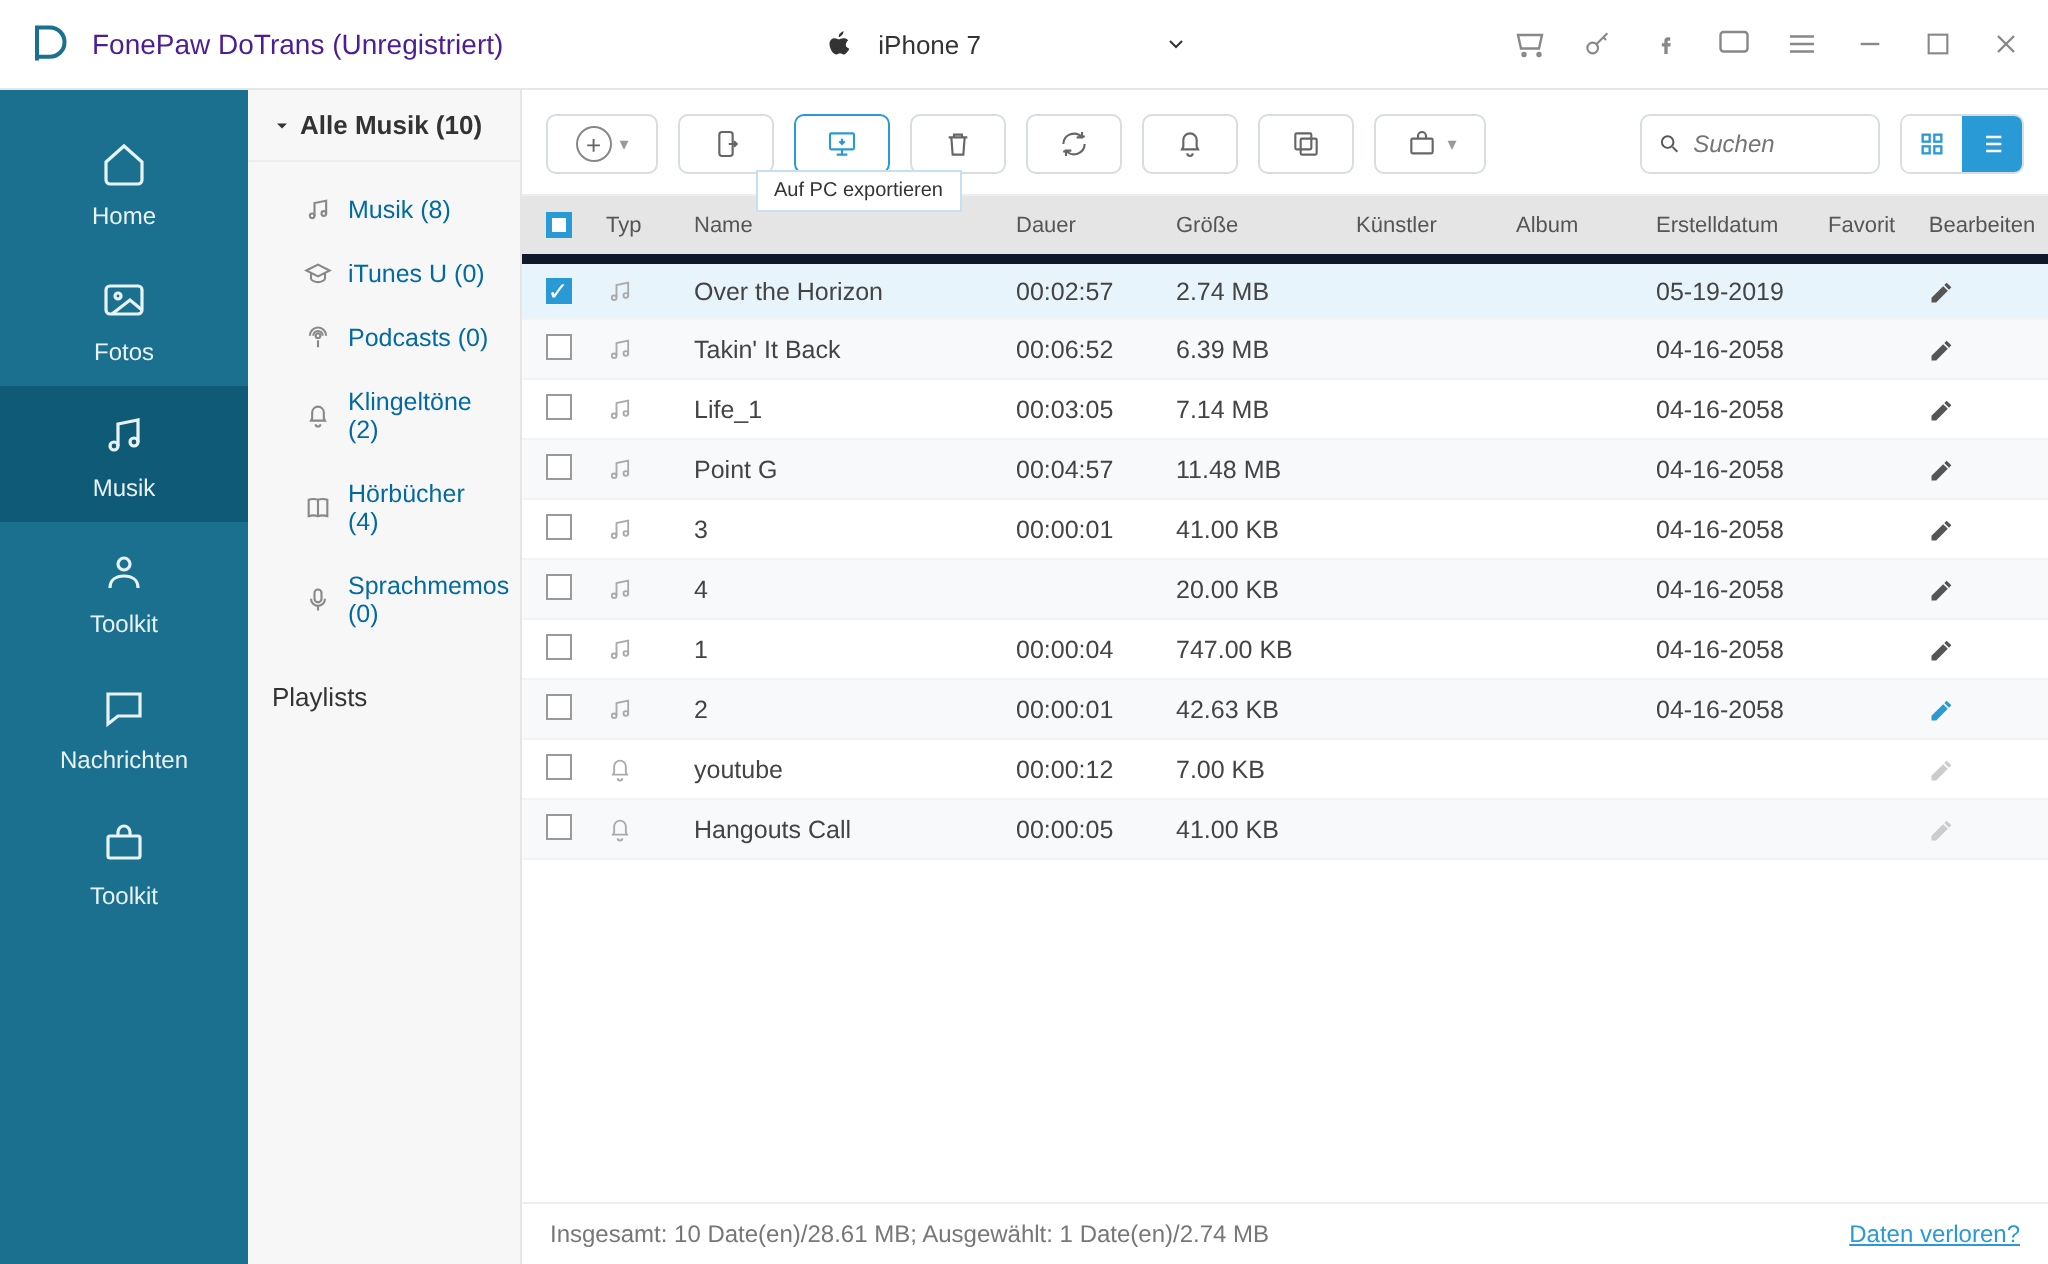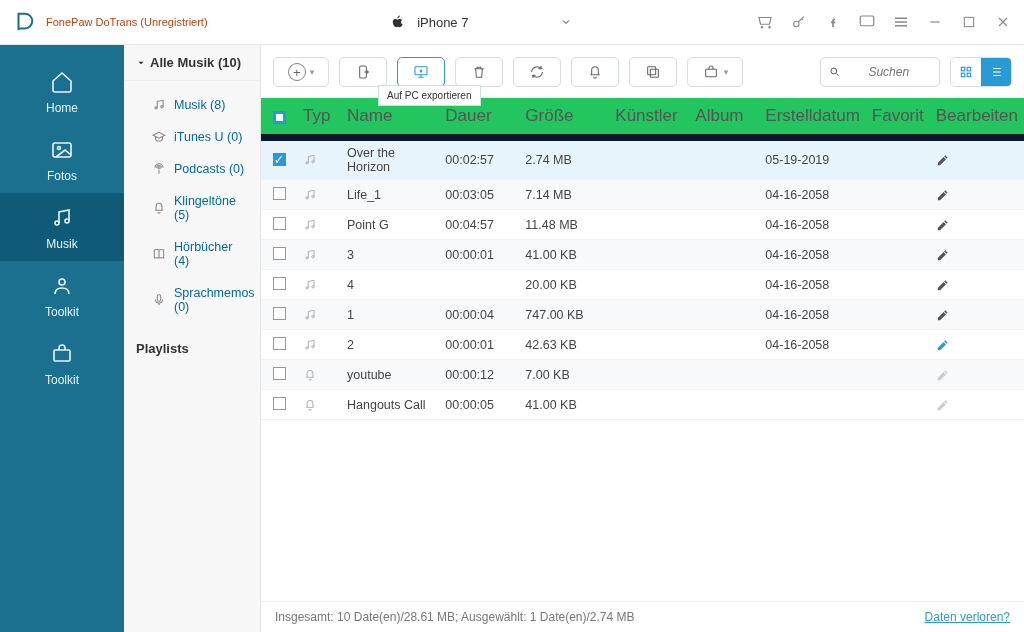--- a/index.html
+++ b/index.html
@@ -1,70 +1,70 @@
 <!DOCTYPE html>
 <html><head>
 <meta charset="utf-8">
 <style>
 * { margin: 0; padding: 0; box-sizing: border-box; font-family: -apple-system, "Segoe UI", Arial, sans-serif; }
 body { background: #fff; width: 1024px; height: 632px; overflow: hidden; }
 
 .titlebar { height: 45px; display: flex; align-items: center; padding: 0 12px; border-bottom: 1px solid #e5e8eb; }
 .logo { width: 24px; height: 24px; color: #1b6f8f; display: flex; align-items: center; justify-content: center; }
-.app-title { color: #c2410c; font-size: 11px; margin-left: 10px; flex-shrink: 0; }
+.app-title { color: #4c1d95; font-size: 14px; margin-left: 10px; flex-shrink: 0; }
 .device-select { margin: 0 auto; display: flex; align-items: center; gap: 12px; cursor: pointer; padding: 4px 40px; }
 .device-select svg { color: #333; }
 .device-name { font-size: 13px; color: #333; }
 .chev { margin-left: 80px; }
 .titlebar-icons { display: flex; gap: 16px; align-items: center; color: #888; }
 .titlebar-icons .ico { width: 18px; height: 18px; display: flex; align-items: center; justify-content: center; cursor: pointer; }
 
 .main { display: flex; height: calc(632px - 45px); }
 
 .sidebar { width: 124px; background: #1b6f8f; color: #fff; display: flex; flex-direction: column; padding-top: 12px; }
 .side-item { display: flex; flex-direction: column; align-items: center; justify-content: center; padding: 12px 0 10px; gap: 6px; cursor: pointer; color: #e8f3f8; }
 .side-item.active { background: #0f5a77; }
 .side-item .si-ico { width: 26px; height: 26px; display:flex; align-items:center; justify-content:center; }
 .side-item .si-lbl { font-size: 12px; }
 
 .mid { width: 137px; background: #f7f7f7; border-right: 1px solid #e5e5e5; }
 .mid-header { padding: 10px 12px; font-weight: bold; font-size: 13px; color: #333; display:flex; align-items:center; gap:4px; border-bottom:1px solid #eee; cursor:pointer; }
 .mid-list { padding: 8px 0; }
 .mid-item { padding: 9px 10px 9px 28px; font-size: 12.5px; color: #0369a1; display:flex; align-items:center; gap:8px; cursor:pointer; }
 .mid-item svg { color:#888; flex-shrink:0; }
-.mid-section { padding: 10px 12px; font-weight:bold; font-size:13px; color:#333; }
+.mid-section { padding: 10px 12px; font-weight:normal; font-size:13px; color:#333; }
 
 .content { flex: 1; display:flex; flex-direction:column; position:relative; }
 .toolbar { padding: 12px 12px 10px; display:flex; align-items:center; gap:10px; }
 .tbtn { border:1px solid #d8dde2; border-radius:5px; height:30px; min-width:48px; display:flex; align-items:center; justify-content:center; background:#fff; cursor:pointer; color:#666; position:relative; }
 .tbtn.active { border-color:#2a9ad6; color:#2a9ad6; }
 .tbtn-wide { min-width:56px; }
 .tbtn .plus-circ { width:18px;height:18px;border:1.5px solid #888; border-radius:50%; display:flex;align-items:center;justify-content:center;font-size:13px;line-height:1; }
 .tbtn .dd { font-size:9px; margin-left:4px; color:#999; }
 
 .tooltip { position:absolute; top:27px; left:-20px; background:#fff; border:1px solid #c7dff1; font-size:10px; padding:4px 8px; white-space:nowrap; color:#333; z-index:10; }
 
 .spacer { flex:1; }
 .search { display:flex; align-items:center; border:1px solid #d8dde2; border-radius:5px; height:30px; padding:0 8px; width:120px; gap:6px; }
-.search input { border:none; outline:none; font-size:12px; font-style:italic; color:#4c1d95; width:100%; background:transparent;text-align:center; }
+.search input { border:none; outline:none; font-size:12px; font-style:italic; color:#4c1d95; width:100%; background:transparent; }
 .view-toggle { display:flex; border:1px solid #d8dde2; border-radius:5px; overflow:hidden; height:30px; }
 .view-toggle .vt { width:30px; display:flex; align-items:center; justify-content:center; cursor:pointer; }
 .view-toggle .vt.on { background:#2a9ad6; color:#fff; }
 .view-toggle .vt.off { color:#2a9ad6; background:#fff; }
 
 .table-wrap { flex:1; overflow:auto; }
 table { width:100%; border-collapse:collapse; font-size:12.5px; color:#444; }
-thead th { text-align:left; padding:8px 6px; font-weight:normal; color:#555; border-top:1px solid #eee; border-bottom:7px solid #0f172a; background:#22c55e; font-size:17px; }
+thead th { text-align:left; padding:8px 6px; font-weight:normal; color:#555; border-top:1px solid #eee; border-bottom:5px solid #0f172a; background:#e5e5e5; font-size:11px; }
 thead th:first-child { text-align:center; width:36px; }
 thead th.typ { width:44px; }
 thead th.dur { width:80px; }
 thead th.siz { width:90px; }
 thead th.art { width:80px; }
 thead th.alb { width:70px; }
-thead th.dat { width:86px;text-align:center; }
+thead th.dat { width:86px; }
 thead th.fav { width:50px; }
 thead th.edt { width:66px; text-align:center; }
 tbody tr { height:30px; }
 tbody tr:nth-child(even) td { background:#f8f9fa; }
 tbody tr.sel td { background:#e8f4fb; }
 tbody td { padding:5px 6px; border-bottom:1px solid #f3f3f3; }
 tbody td:first-child { text-align:center; }
 tbody td.typ { text-align:center; color:#aaa; }
 tbody td.edt { text-align:center; color:#555; cursor:pointer; }
 tbody td.edt.hl { color:#2a9ad6; }
@@ -180,20 +180,28 @@
           <svg width="24" height="24" viewBox="0 0 24 24" fill="none" stroke="currentColor" stroke-width="1.6">
             <circle cx="12" cy="8" r="3"></circle>
             <path d="M5 20c0-4 3-6 7-6s7 2 7 6"></path>
           </svg>
         </span>
       <span class="si-lbl">Toolkit</span>
     </div>
     <div class="side-item">
       <span class="si-ico">
           <svg width="24" height="24" viewBox="0 0 24 24" fill="none" stroke="currentColor" stroke-width="1.6">
+            <path d="M4 5h16v11H9l-5 4z"></path>
+          </svg>
+        </span>
+      <span class="si-lbl">Nachrichten</span>
+    </div>
+    <div class="side-item">
+      <span class="si-ico">
+          <svg width="24" height="24" viewBox="0 0 24 24" fill="none" stroke="currentColor" stroke-width="1.6">
             <rect x="4" y="8" width="16" height="11" rx="1"></rect>
             <path d="M9 8V6a3 3 0 016 0v2"></path>
           </svg>
         </span>
       <span class="si-lbl">Toolkit</span>
     </div>
   </div>
 
   <div class="mid">
     <div class="mid-header">
@@ -221,21 +229,21 @@
           <svg width="14" height="14" viewBox="0 0 24 24" fill="none" stroke="currentColor" stroke-width="1.8">
             <circle cx="12" cy="10" r="2"></circle>
             <path d="M8 10a4 4 0 018 0M5 10a7 7 0 0114 0M12 14v6"></path>
           </svg>
           <span>Podcasts (0)</span>
         </div>
       <div class="mid-item">
           <svg width="14" height="14" viewBox="0 0 24 24" fill="none" stroke="currentColor" stroke-width="1.8">
             <path d="M18 16H6l1-2V9a5 5 0 0110 0v5zM10 19a2 2 0 004 0"></path>
           </svg>
-          <span>Klingeltöne (5)</span>
+          <span>Klingeltöne (2)</span>
         </div>
       <div class="mid-item">
           <svg width="14" height="14" viewBox="0 0 24 24" fill="none" stroke="currentColor" stroke-width="1.8">
             <path d="M4 5v14c3-1 5-1 8 0 3-1 5-1 8 0V5c-3-1-5-1-8 0-3-1-5-1-8 0zM12 5v14"></path>
           </svg>
           <span>Hörbücher (4)</span>
         </div>
       <div class="mid-item">
           <svg width="14" height="14" viewBox="0 0 24 24" fill="none" stroke="currentColor" stroke-width="1.8">
             <rect x="9" y="3" width="6" height="11" rx="3"></rect>
@@ -360,20 +368,42 @@
             </tr>
             <tr>
               <td><span class="cb"></span></td>
               <td class="typ">
                 <svg width="14" height="14" viewBox="0 0 24 24" fill="none" stroke="currentColor" stroke-width="1.6">
                   <path d="M9 17V6l10-2v11"></path>
                   <circle cx="7" cy="17" r="2"></circle>
                   <circle cx="17" cy="15" r="2"></circle>
                 </svg>
               </td>
+              <td>Takin' It Back</td>
+              <td>00:06:52</td>
+              <td>6.39 MB</td>
+              <td></td>
+              <td></td>
+              <td>04-16-2058</td>
+              <td></td>
+              <td class="edt">
+                <svg width="14" height="14" viewBox="0 0 24 24" fill="currentColor">
+                  <path d="M3 17l10-10 4 4-10 10H3v-4zM14 6l2-2 4 4-2 2z"></path>
+                </svg>
+              </td>
+            </tr>
+            <tr>
+              <td><span class="cb"></span></td>
+              <td class="typ">
+                <svg width="14" height="14" viewBox="0 0 24 24" fill="none" stroke="currentColor" stroke-width="1.6">
+                  <path d="M9 17V6l10-2v11"></path>
+                  <circle cx="7" cy="17" r="2"></circle>
+                  <circle cx="17" cy="15" r="2"></circle>
+                </svg>
+              </td>
               <td>Life_1</td>
               <td>00:03:05</td>
               <td>7.14 MB</td>
               <td></td>
               <td></td>
               <td>04-16-2058</td>
               <td></td>
               <td class="edt">
                 <svg width="14" height="14" viewBox="0 0 24 24" fill="currentColor">
                   <path d="M3 17l10-10 4 4-10 10H3v-4zM14 6l2-2 4 4-2 2z"></path>

